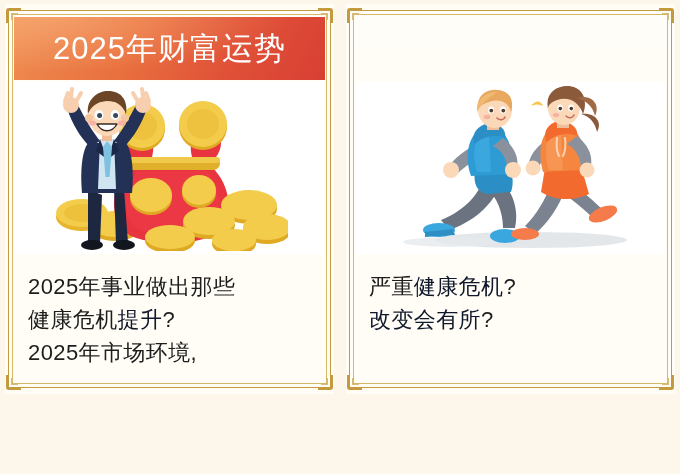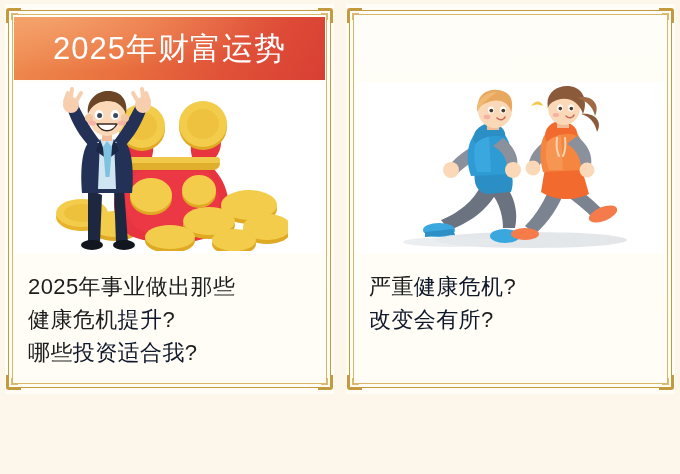--- a/index.html
+++ b/index.html
@@ -239,21 +239,21 @@
         <ellipse cx="40" cy="38" rx="4" ry="2.6" fill="#f6a9a0" opacity=".8"></ellipse>
         <ellipse cx="70" cy="38" rx="4" ry="2.6" fill="#f6a9a0" opacity=".8"></ellipse>
 
         <path d="M45 39 C50 48 60 48 65 39 Z" fill="#ffffff" stroke="#3a2a22" stroke-width="1.4" stroke-linejoin="round"></path>
       </svg>
     </div>
 
     <div class="text-block">
       <div class="text-line"><span>2025年事业做出那些</span></div>
       <div class="text-line"><span>健康危机</span><span class="hl">提升</span><span>?</span></div>
-      <div class="text-line"><span>哪些</span><span class="hl">投资适合我</span><span>?</span></div>
+      <div class="text-line"><span>2025年市场环境,</span></div>
     </div>
   </div>
 
   <div class="card">
     <div class="frame-outer"></div>
     <div class="frame-inner"></div>
     <div class="corner tl"></div>
     <div class="corner tr"></div>
     <div class="corner bl"></div>
     <div class="corner br"></div>

